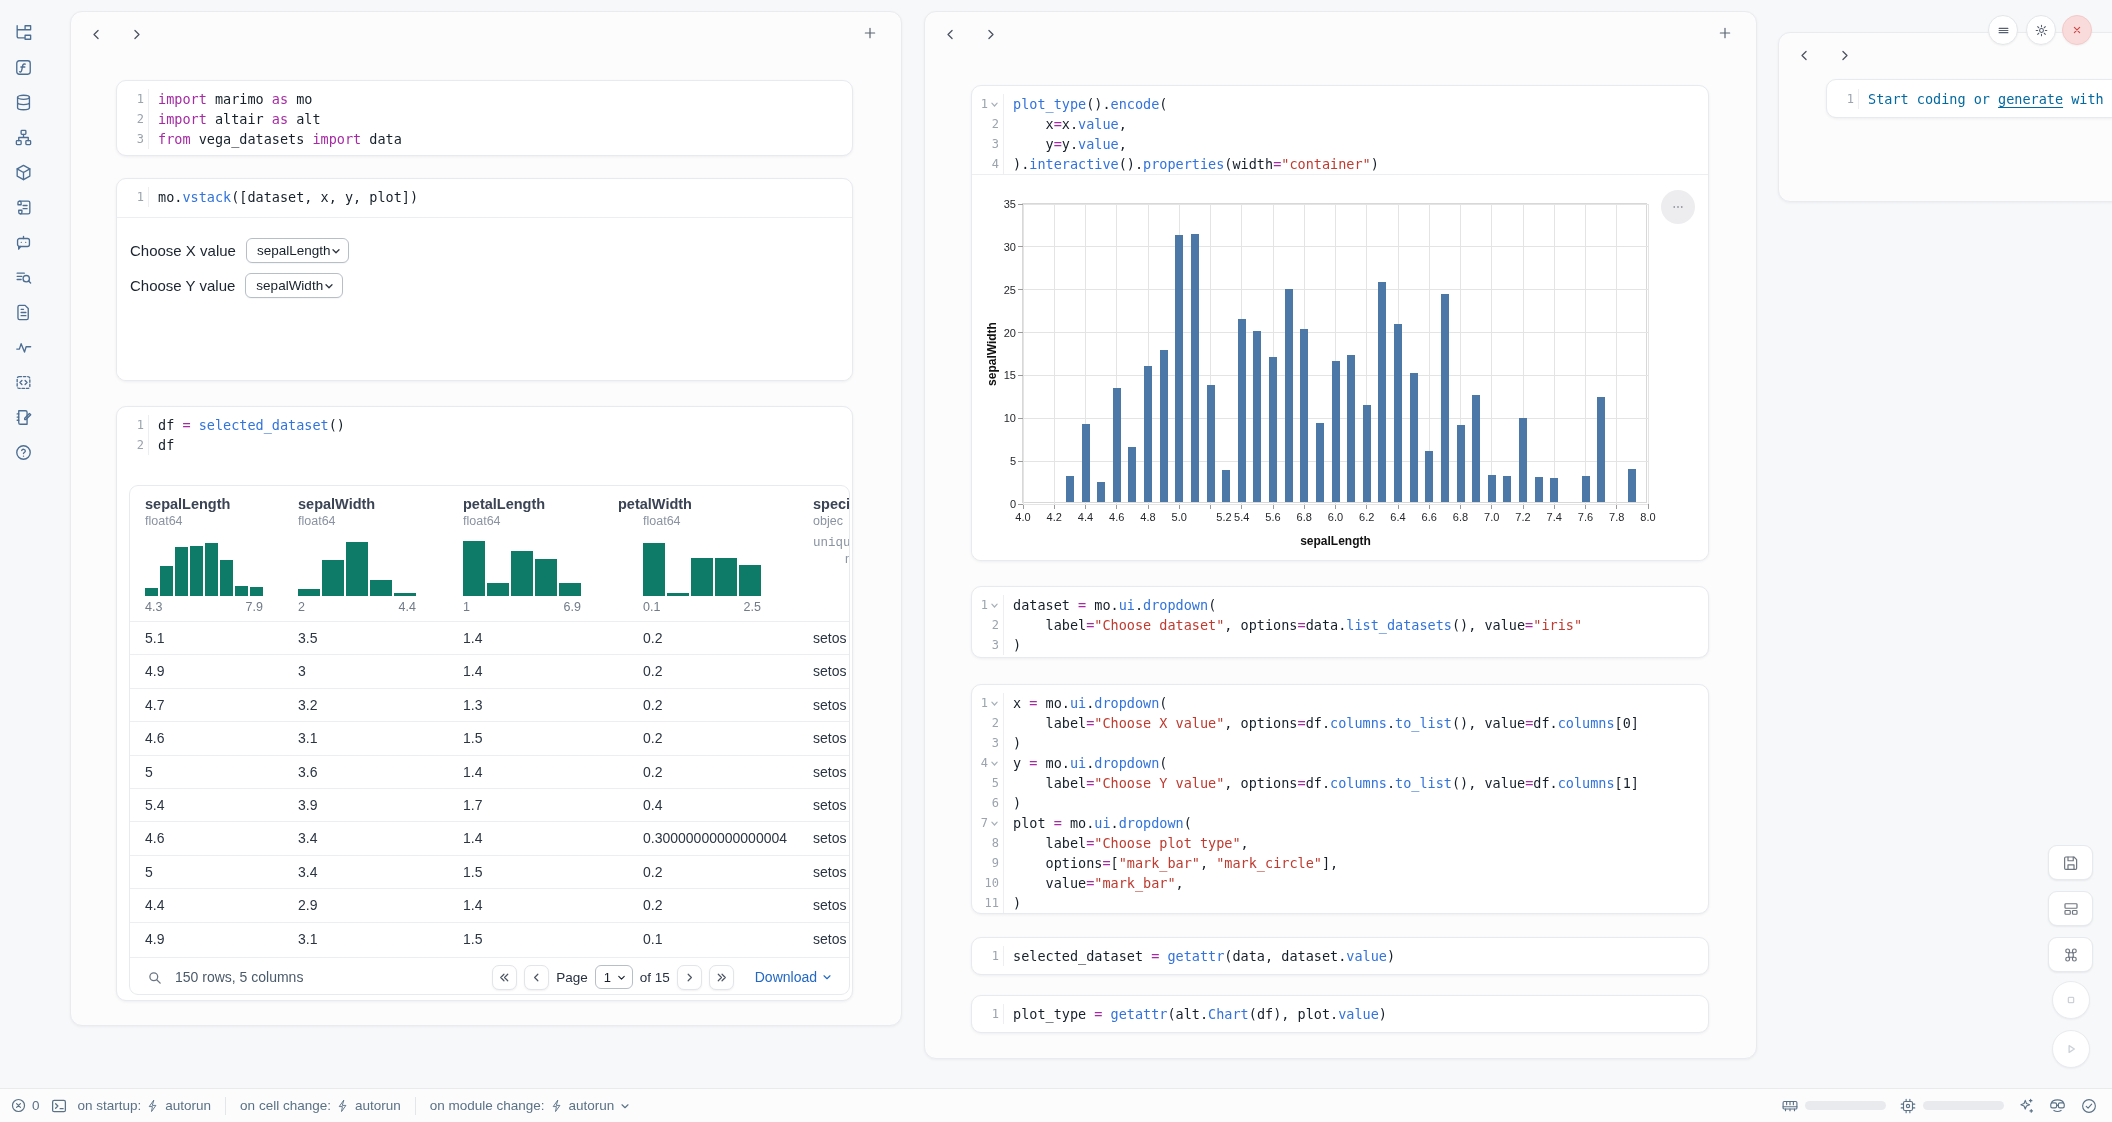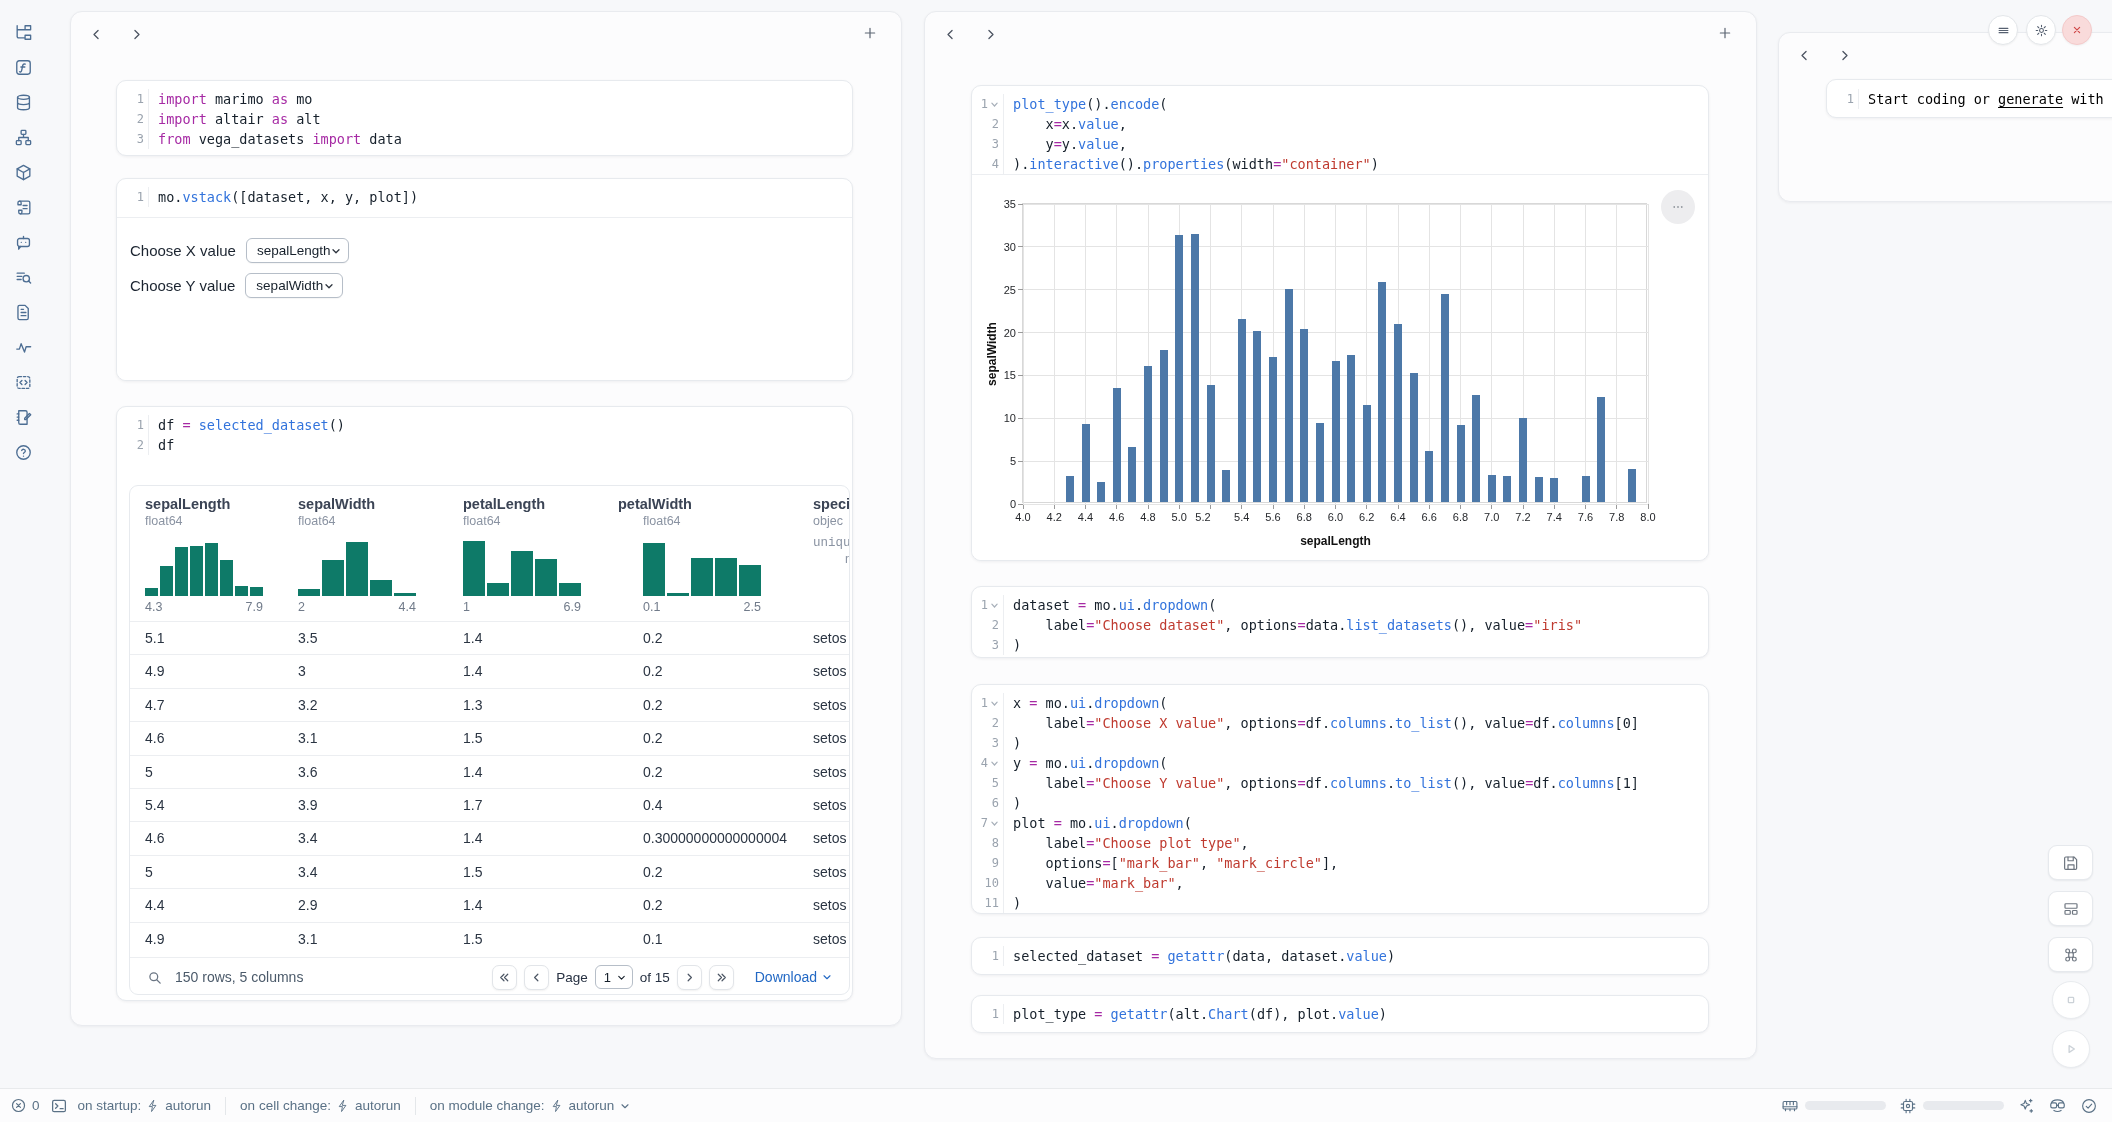--- a/index.html
+++ b/index.html
@@ -91,21 +91,21 @@
   .xl { position:absolute; top:307px; transform:translateX(-50%); font-size:11px; color:#26282c; }
   .yl { position:absolute; width:40px; left:-47px; text-align:right; transform:translateY(-50%); font-size:11px; color:#26282c; }
   .bar { position:absolute; bottom:0; width:8px; }
   .xtitle { position:absolute; top:330px; left:0; width:625px; text-align:center; font-size:12px; font-weight:700; color:#111; }
   .ytitle { position:absolute; left:-110px; top:142px; width:160px; height:16px; text-align:center;
             transform:rotate(-90deg); font-size:12px; font-weight:700; color:#111; }
   .more-btn { position:absolute; right:13px; top:15px; width:34px; height:34px; border-radius:50%;
               background:#ededef; color:#93999f; display:flex; align-items:center; justify-content:center; cursor:pointer; }
 
   
-  .ph { font:13.5px "DejaVu Sans Mono",monospace; color:#000000; white-space:pre; }
+  .ph { font:13.5px "DejaVu Sans Mono",monospace; color:#0369a1; white-space:pre; }
   .ph u { text-underline-offset:3px; }
 
   
   .circle-btn { position:absolute; width:30px; height:30px; border-radius:50%; background:#fff; cursor:pointer;
                 border:1px solid #e4e7ea; box-shadow:0 1px 2px rgba(0,0,0,.05);
                 display:flex; align-items:center; justify-content:center; color:#566070; }
   #menu-btn { left:1988px; top:15px; } #gear-btn { left:2026px; top:15px; }
   #close-btn { left:2062px; top:15px; background:#f9dbdb; border-color:#f4caca; color:#d04848; }
   .action-btn { position:absolute; left:2048px; width:45px; height:35px; border-radius:9px; background:#fff; cursor:pointer;
                 border:1px solid #e6e9ed; box-shadow:0 1px 2px rgba(16,24,40,.07);
@@ -558,21 +558,21 @@
           <div class="tick-x" style="left: 93.25px;"></div>
           <div class="xl" style="left: 93.75px;">4.6</div>
           <div class="gl-v" style="left: 124.5px;"></div>
           <div class="tick-x" style="left: 124.5px;"></div>
           <div class="xl" style="left: 125px;">4.8</div>
           <div class="gl-v" style="left: 155.75px;"></div>
           <div class="tick-x" style="left: 155.75px;"></div>
           <div class="xl" style="left: 156.25px;">5.0</div>
           <div class="gl-v" style="left: 187px;"></div>
           <div class="tick-x" style="left: 187px;"></div>
-          <div class="xl" style="left: 180px;">5.2</div>
+          <div class="xl" style="left: 201px;">5.2</div>
           <div class="gl-v" style="left: 218.25px;"></div>
           <div class="tick-x" style="left: 218.25px;"></div>
           <div class="xl" style="left: 218.75px;">5.4</div>
           <div class="gl-v" style="left: 249.5px;"></div>
           <div class="tick-x" style="left: 249.5px;"></div>
           <div class="xl" style="left: 250px;">5.6</div>
           <div class="gl-v" style="left: 280.75px;"></div>
           <div class="tick-x" style="left: 280.75px;"></div>
           <div class="xl" style="left: 281.25px;">6.8</div>
           <div class="gl-v" style="left: 312px;"></div>

